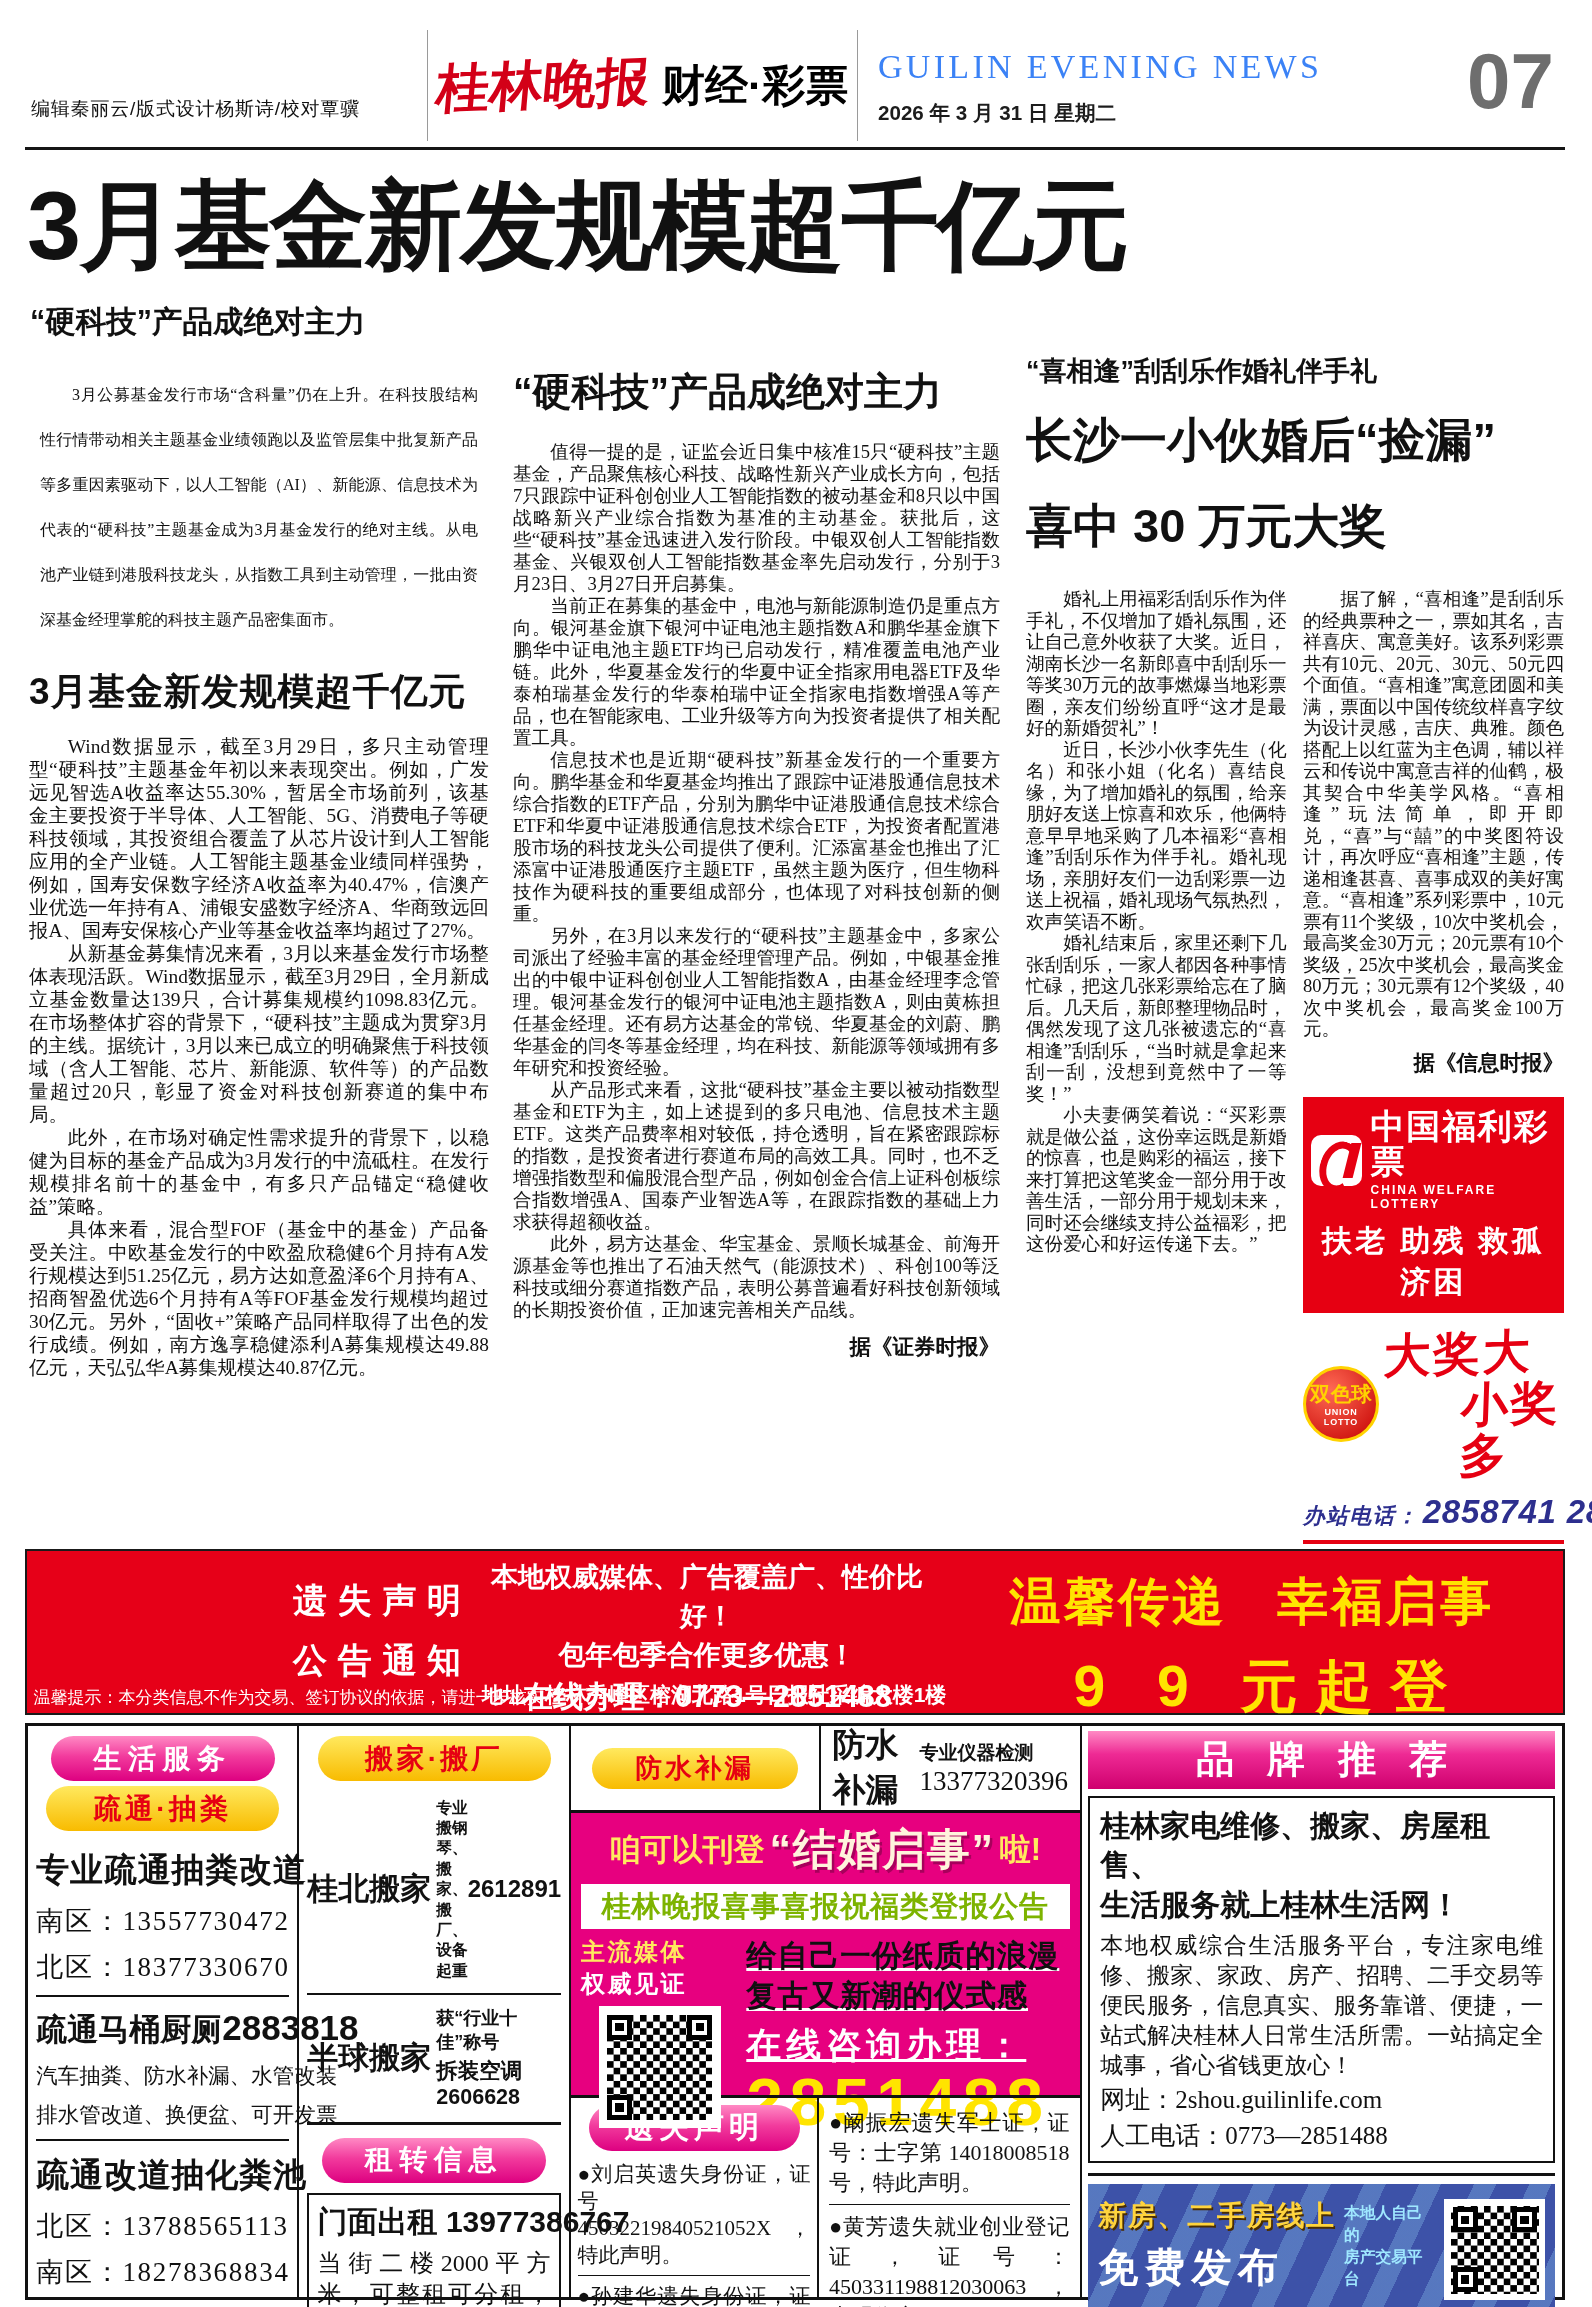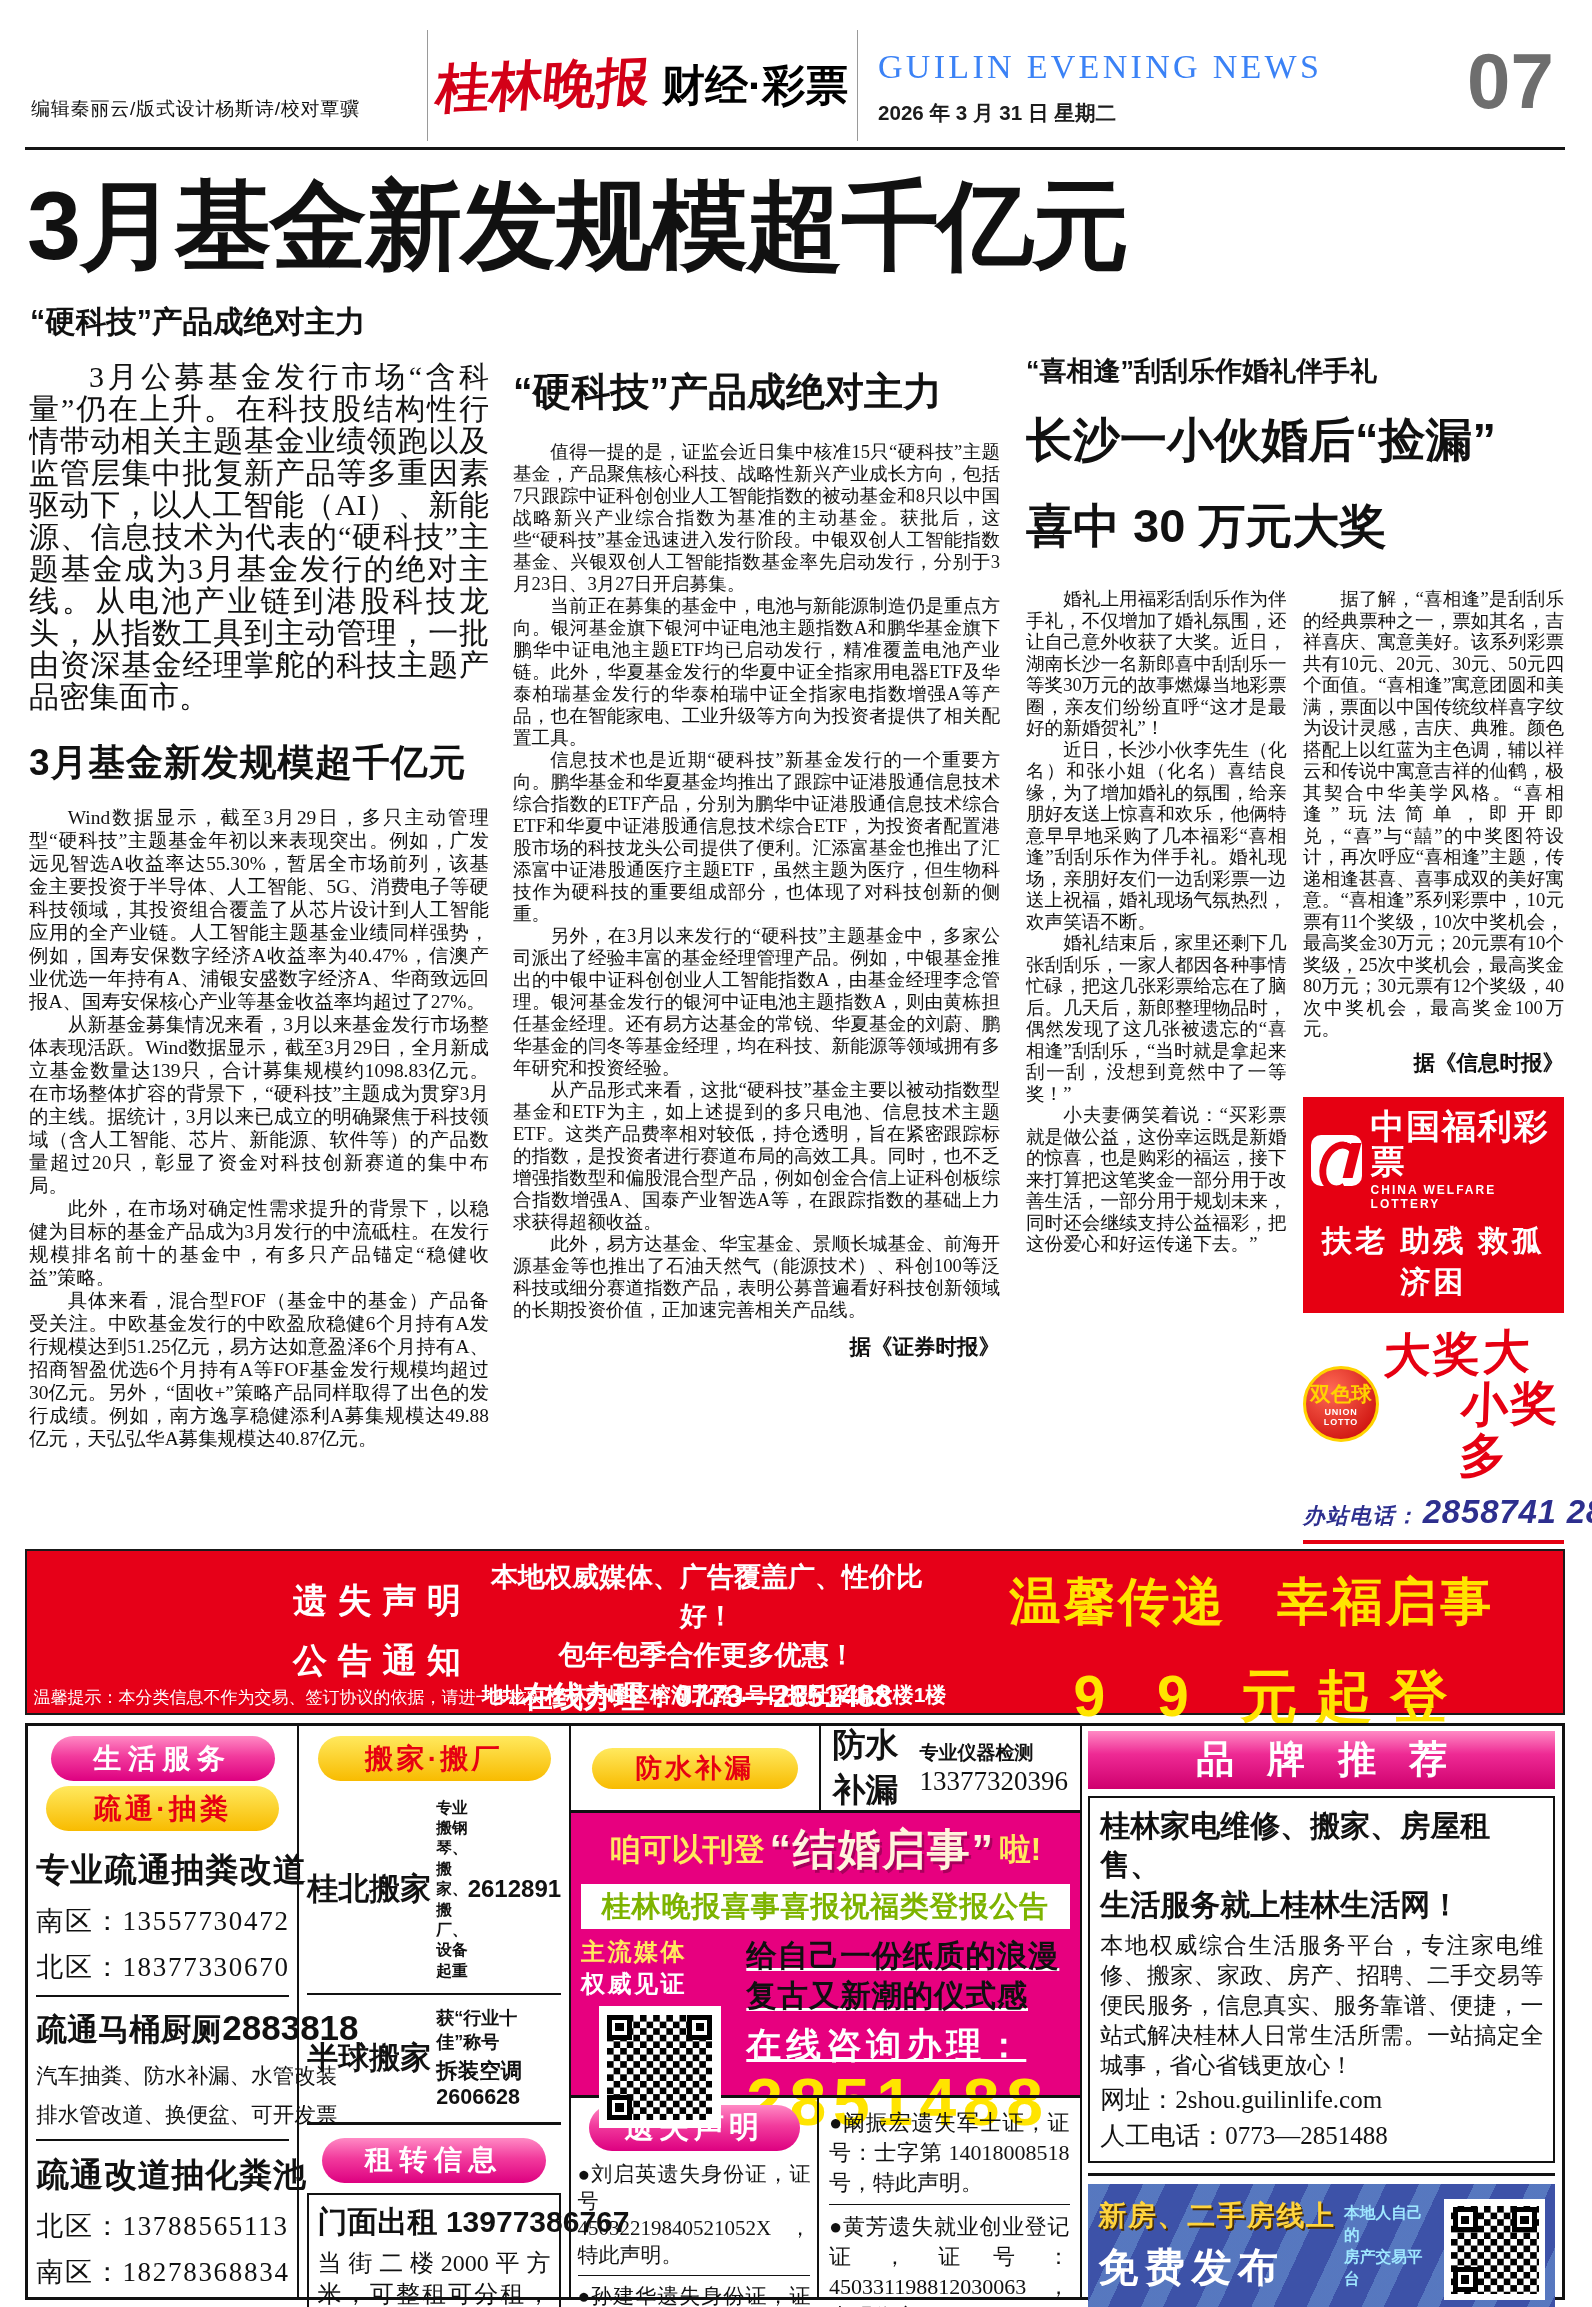--- a/index.html
+++ b/index.html
@@ -20,22 +20,22 @@
   .pagenum{position:absolute;left:1467px;top:36px;font-size:78px;font-weight:900;color:#6e6e6e;}
   .mast-rule{position:absolute;left:25px;top:147px;width:1540px;height:2.5px;background:#151515;}
 
   
   .headline{position:absolute;left:27px;top:162px;width:1205px;font-size:97px;font-weight:900;
     letter-spacing:-1.7px;white-space:nowrap;}
   .subhead{position:absolute;left:30px;top:302px;font-size:30.5px;font-weight:900;}
 
   
   .col1{position:absolute;left:29px;top:361px;width:460px;height:1175px;overflow:hidden;}
-  .intro{font-family:"Liberation Serif",serif;font-size:30px;line-height:32px;
-    text-align:justify;text-indent:2em;margin:0;}
+  .intro{font-family:"Liberation Serif",serif;font-size:16px;line-height:45px;
+    text-align:justify;text-indent:2em;margin:11px;}
   .sec-title{font-size:37px;font-weight:900;margin:25px 0 18px 0;letter-spacing:0.8px;}
   .body-p{font-family:"Liberation Serif",serif;font-size:19.4px;line-height:23px;
     text-align:justify;text-indent:2em;margin:0;}
   .col2{position:absolute;left:513px;top:365px;width:487px;height:1173px;overflow:hidden;}
   .sec-title2{font-size:39px;font-weight:900;margin:0 0 21.5px 0;}
   .col2 .body-p{font-size:18.6px;line-height:22px;}
   .source{font-weight:900;text-align:right;font-size:21.5px;margin-top:11.6px;
     font-family:"Liberation Sans",sans-serif;}
 
   .col3{position:absolute;left:1026px;top:353px;width:538px;height:1187px;}
@@ -81,21 +81,21 @@
   .cb-subs{position:absolute;left:266px;top:20px;font-size:34px;font-weight:900;
     letter-spacing:10.7px;line-height:1.75;}
   .cb-mid{position:absolute;left:459px;top:6.6px;width:442px;text-align:center;font-weight:900;}
   .cb-m1{font-size:27px;line-height:1.45;}
   .cb-m2{font-size:27px;line-height:1.45;}
   .cb-m3{font-size:30.5px;margin-top:1.7px;}
   .cb-addr{position:absolute;left:455px;top:130px;font-size:21px;font-weight:700;}
   .cb-tip{position:absolute;left:6.6px;top:135px;font-size:17px;font-weight:400;}
   .cb-r1{position:absolute;left:913px;top:16.5px;width:624px;text-align:center;font-size:51px;
     font-weight:900;color:#ffe400;letter-spacing:3.3px;word-spacing:33px;white-space:nowrap;}
-  .cb-r2{position:absolute;left:949px;top:108px;width:587px;text-align:center;font-size:57px;
+  .cb-r2{position:absolute;left:949px;top:98px;width:587px;text-align:center;font-size:57px;
     font-weight:900;color:#ffe400;letter-spacing:18px;white-space:nowrap;}
 
   
   .grid{position:absolute;left:25px;top:1723px;width:1540px;height:577px;border:3.3px solid #111;
     box-sizing:border-box;display:flex;}
   .colA{width:271px;border-right:2.5px solid #111;box-sizing:border-box;padding:5px 8.3px;}
   .colB{width:272px;border-right:2.5px solid #111;box-sizing:border-box;padding:5px 8.3px;}
   .colC{width:518px;border-right:2.5px solid #111;box-sizing:border-box;display:flex;flex-direction:column;}
   .colD{flex:1;box-sizing:border-box;padding:3.3px 6.6px;}
 

